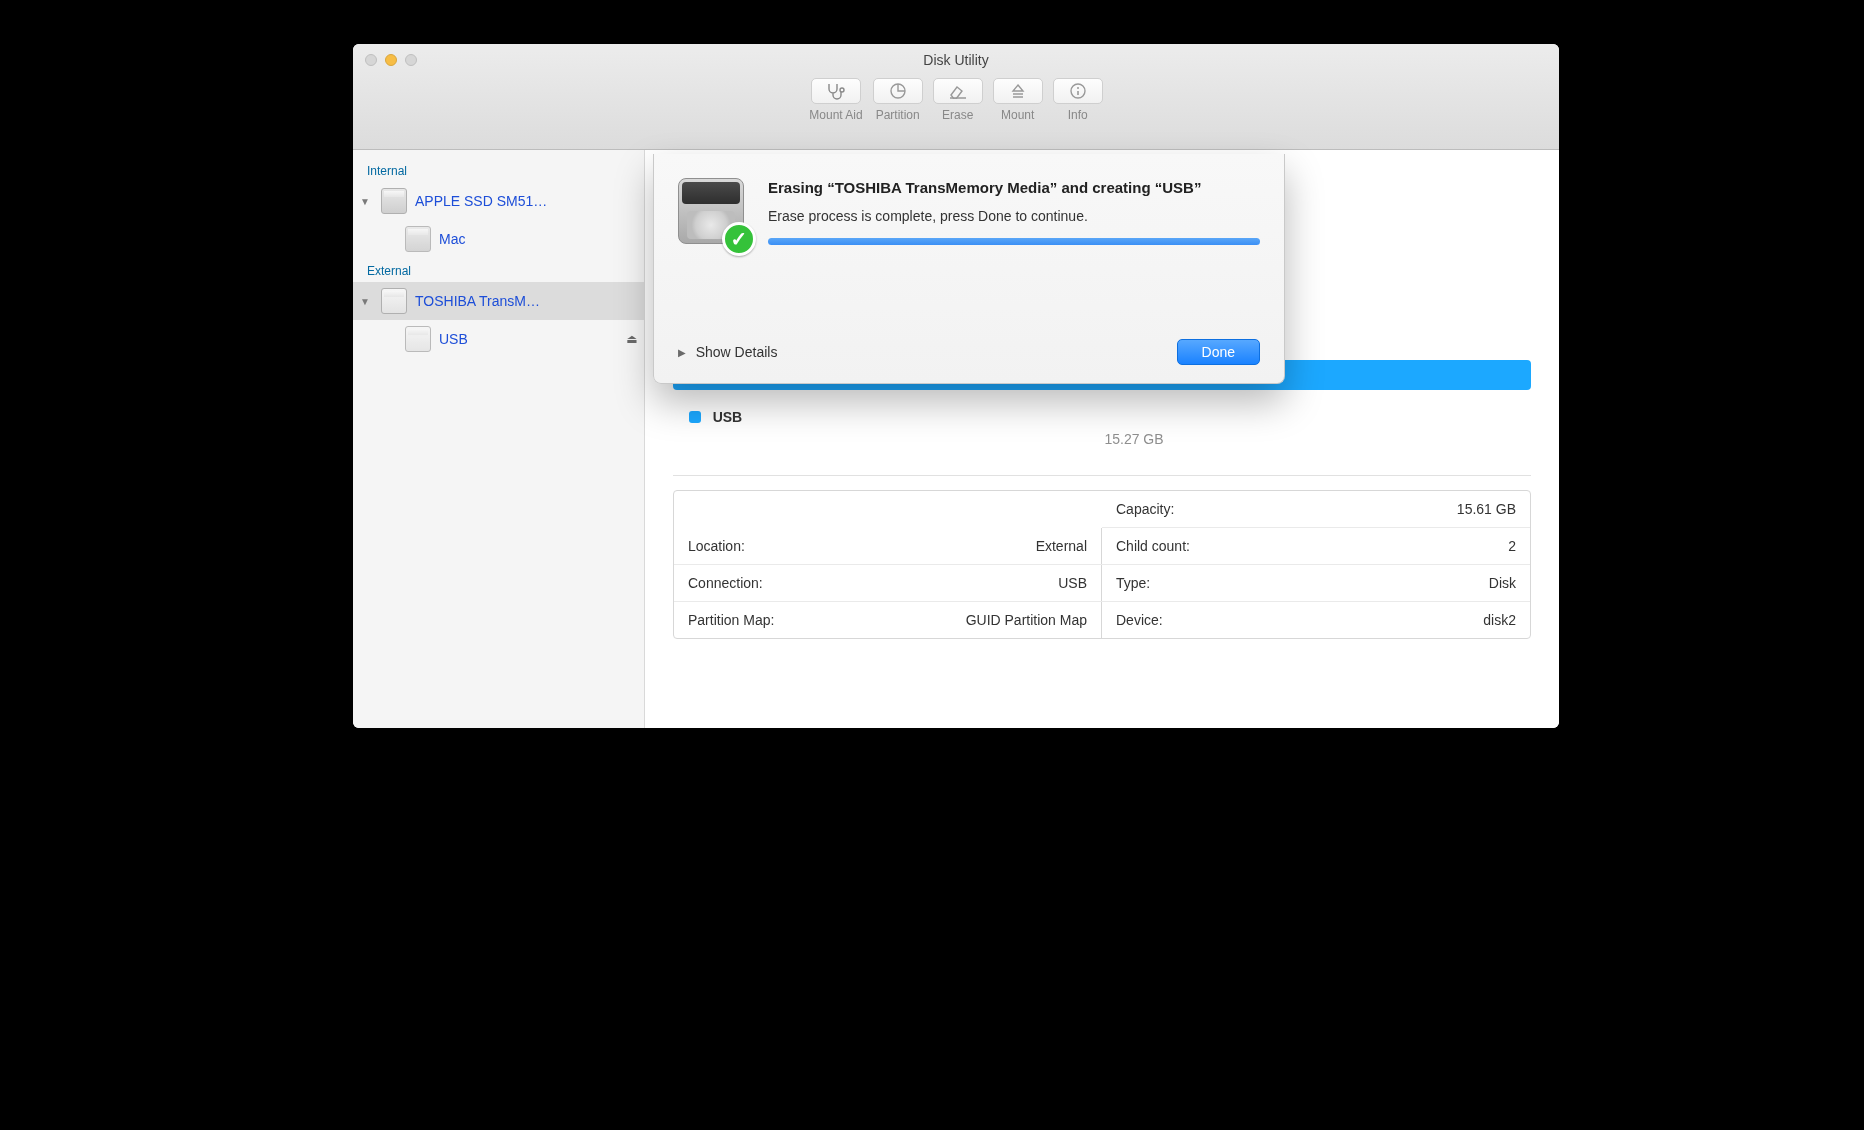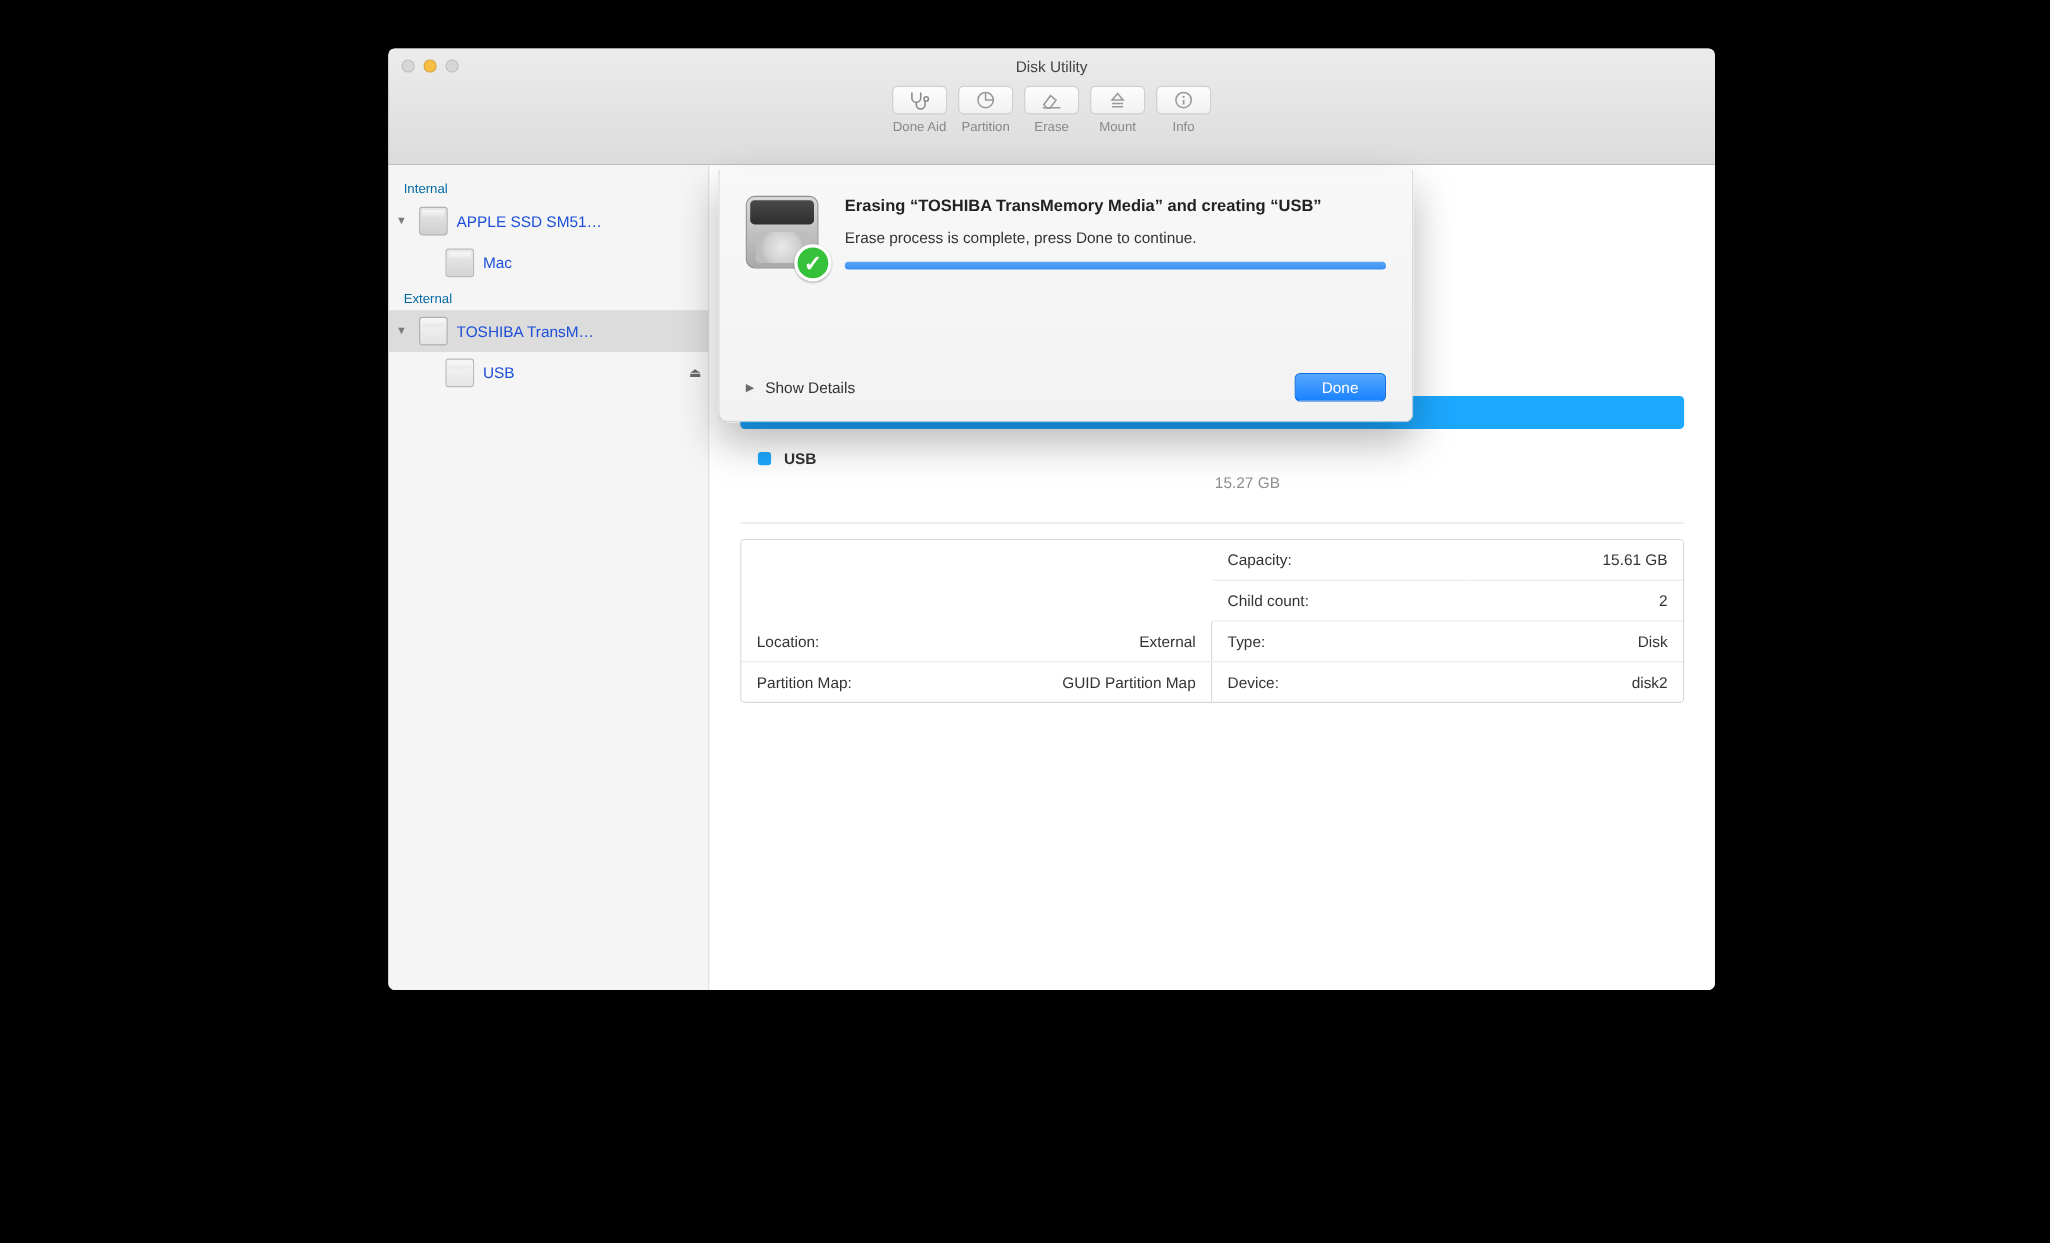--- a/index.html
+++ b/index.html
@@ -9,21 +9,21 @@
   font-size: 13px;
   color: #333;
   width: 1864px;
   height: 1130px;
   display: flex;
   align-items: flex-start;
   justify-content: center;
 }
 .window {
   width: 1206px;
-  height: 856px;
+  height: 684px;
   margin-top: 44px;
   background: #fff;
   border-radius: 6px;
   box-shadow: 0 20px 50px rgba(0,0,0,.5);
   overflow: hidden;
   display: flex;
   flex-direction: column;
   position: relative;
   margin-left: 48px;
 }
@@ -220,21 +220,21 @@
 
       <div class="tool">
         <div class="btn">
             <span>
           <svg width="20" height="18" viewBox="0 0 20 18">
                 <path d="M3 2v5a4 4 0 0 0 8 0V2M7 11v2a4 4 0 0 0 8 0v-3" fill="none" stroke="#888" stroke-width="1.4"></path>
                 <circle cx="16" cy="8" r="2" fill="none" stroke="#888" stroke-width="1.4"></circle>
               </svg>
         </span>
           </div>
-        <span>Done Aid</span>
+        <span>Mount Aid</span>
       </div>
 
       <div class="tool">
         <div class="btn">
             <span>
           <svg width="18" height="18" viewBox="0 0 18 18">
                 <circle cx="9" cy="9" r="7" fill="none" stroke="#999" stroke-width="1.4"></circle>
                 <path d="M9 2v7h7" fill="none" stroke="#999" stroke-width="1.4"></path>
               </svg>
         </span>
@@ -317,20 +317,24 @@
         <div class="vol-size">15.27 GB</div>
       </div>
       <div class="divider"></div>
 
       <div class="props" style="margin-top:14px;">
         <table>
           <tbody>
               <tr>
                 <td class="key">Location:</td>
                 <td class="val">External</td>
+              </tr>
+          <tr>
+                <td class="key">Connection:</td>
+                <td class="val">USB</td>
               </tr>
           <tr>
                 <td class="key">Partition Map:</td>
                 <td class="val">GUID Partition Map</td>
               </tr>
         </tbody>
           </table>
         <table>
           <tbody>
               <tr>

